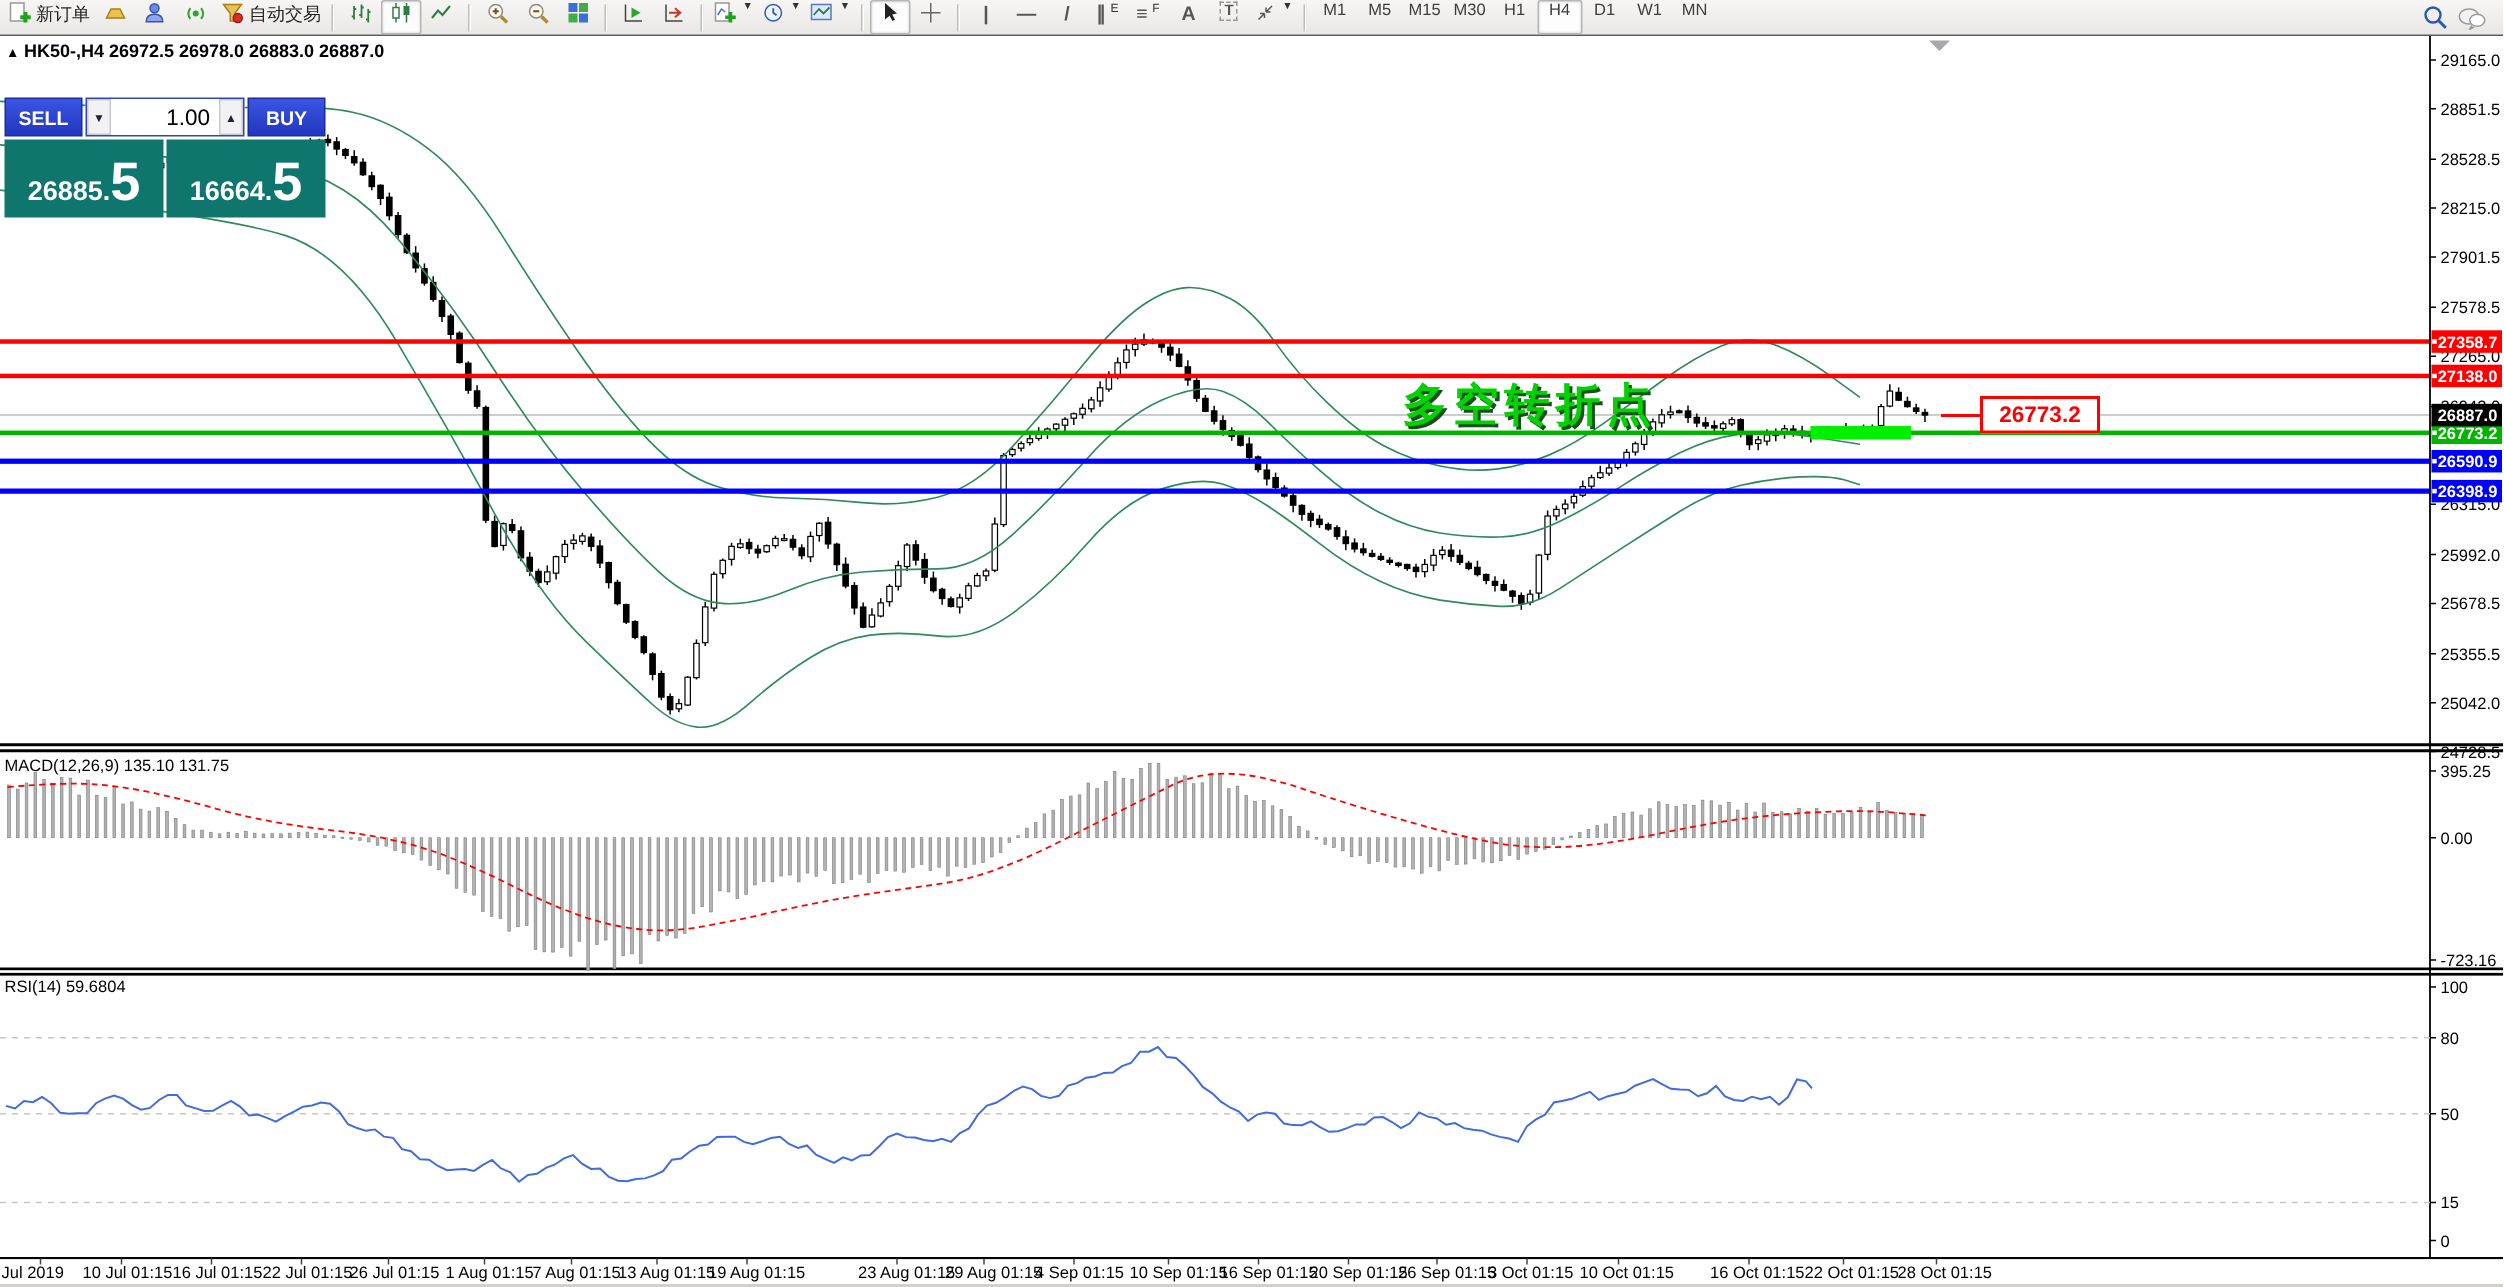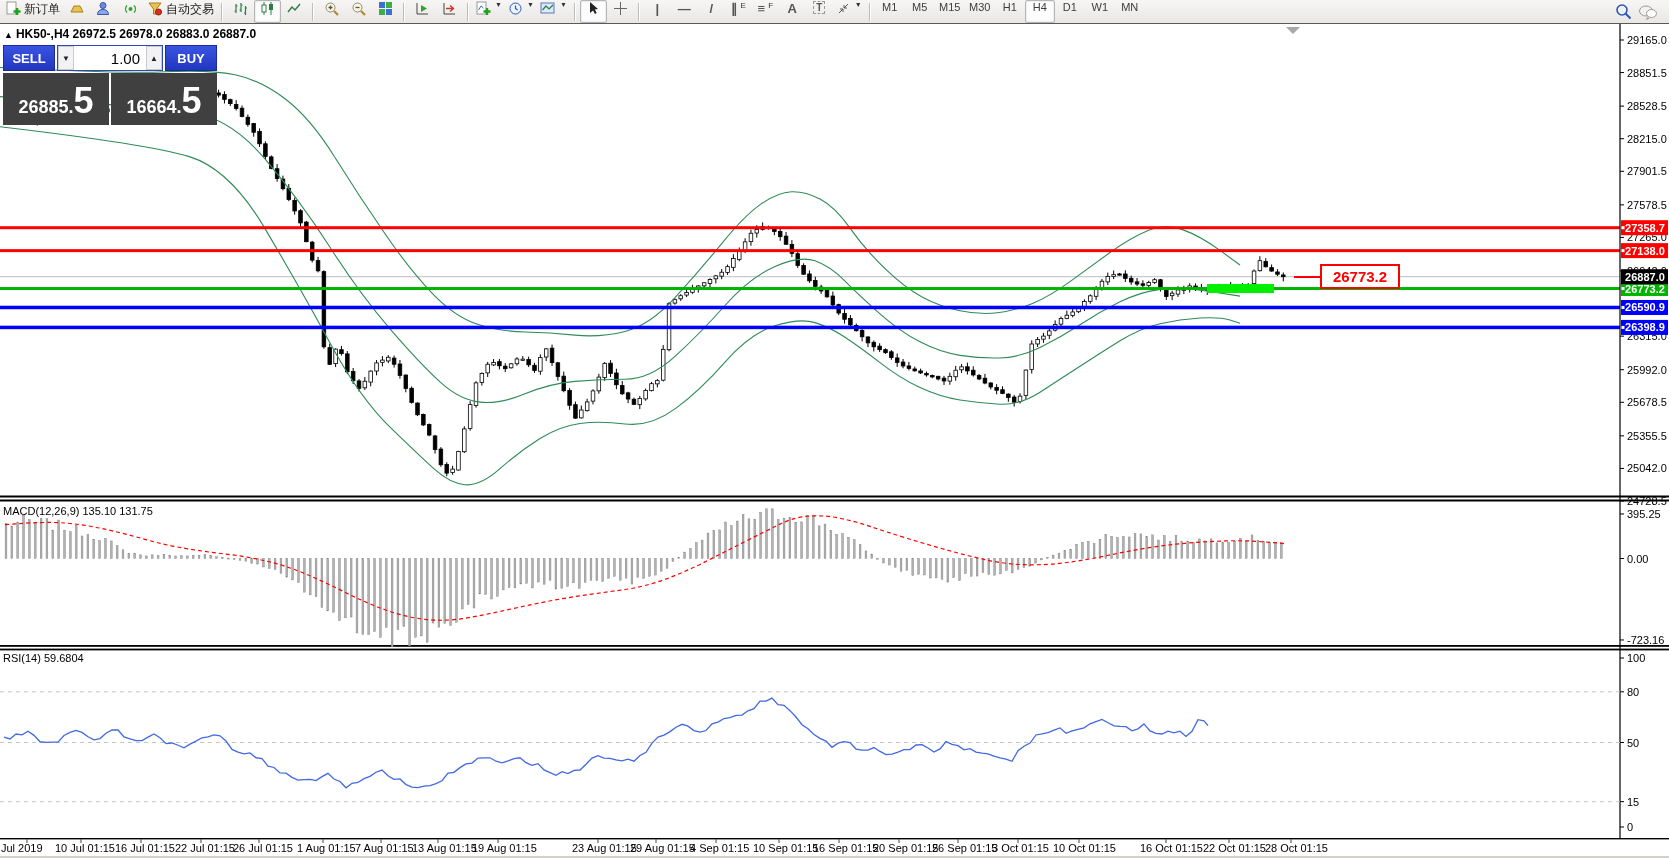--- a/index.html
+++ b/index.html
@@ -22,30 +22,30 @@
   #macd-label,#rsi-label{position:absolute;left:3px;font-size:11px;color:#000;}
   #macd-label{top:505px;}
   #rsi-label{top:652px;}
   #annotation{position:absolute;left:935px;top:250px;font-size:30px;font-weight:bold;color:#00d300;
     text-shadow:2px 2px 0 #14521a;letter-spacing:4px;}
   #price-label-box{position:absolute;left:1320px;top:264px;width:76px;height:21px;border:2px solid #ff0000;
     color:#ff0000;font-size:15px;font-weight:bold;display:flex;align-items:center;justify-content:center;background:#fff;}
   #price-label-dash{position:absolute;left:1294px;top:276px;width:26px;height:2px;background:#ff0000;}
   
   #oneclick{position:absolute;left:3px;top:45px;width:214px;}
-  #oc-row1{display:flex;height:26px;gap:2px;}
+  #oc-row1{display:flex;height:26px;gap:2px;margin-top:20px;}
   .oc-btn{width:52px;background:linear-gradient(#3a55e2,#2236c0);color:#fff;font-size:13px;font-weight:bold;
     display:flex;align-items:center;justify-content:center;border:1px solid #1b2aa0;box-sizing:border-box;}
   #oc-vol{flex:1;display:flex;border:1px solid #3246b8;background:#fff;box-sizing:border-box;}
   .oc-step{width:16px;display:flex;align-items:center;justify-content:center;font-size:8px;color:#223;
     background:#f2f2f2;border:1px solid #c9c9d4;box-sizing:border-box;}
   #oc-vol input{flex:1;border:0;outline:none;font-size:15px;text-align:right;padding-right:6px;width:60px;
     font-family:"Liberation Sans",sans-serif;}
   #oc-row2{display:flex;gap:2px;margin-top:2px;height:52px;}
-  .oc-price{flex:1;background:#404040;color:#fff;overflow:hidden;display:flex;align-items:baseline;
+  .oc-price{flex:1;background:#0f766e;color:#fff;overflow:hidden;display:flex;align-items:baseline;
     justify-content:center;padding-top:7px;}
   .oc-price .sm{font-size:18px;font-weight:bold;line-height:40px;}
   .oc-price .big{font-size:36px;font-weight:bold;}
   #bottom-strip{position:absolute;left:0;top:856px;width:1669px;height:2px;background:#d4d0c8;}
   .ic{display:inline-block;}
 </style>
 </head>
 <body>
 
 <div id="app">
@@ -1049,16 +1049,17 @@
       </div>
       <div class="oc-price">
         <span class="sm">16664.</span>
           <span class="big">5</span>
       </div>
     </div>
   </div>
 
   <div id="macd-label">MACD(12,26,9) 135.10 131.75</div>
   <div id="rsi-label">RSI(14) 59.6804</div>
+  <div id="annotation">多空转折点</div>
   <div id="price-label-dash"></div>
   <div id="price-label-box">26773.2</div>
   <div id="bottom-strip"></div>
 </div>
 
 </body></html>

